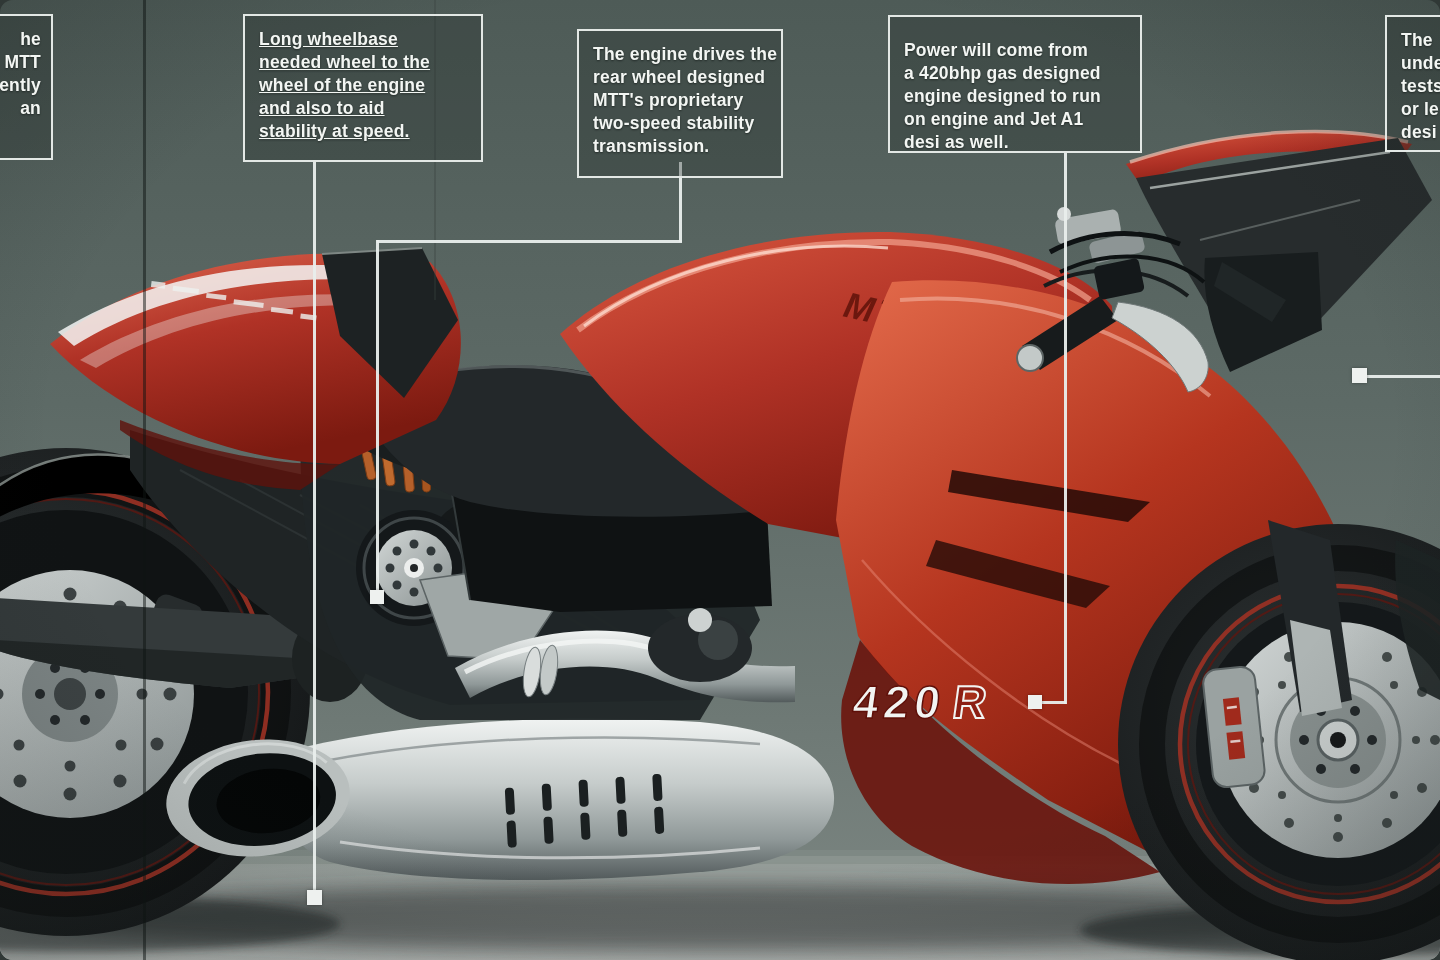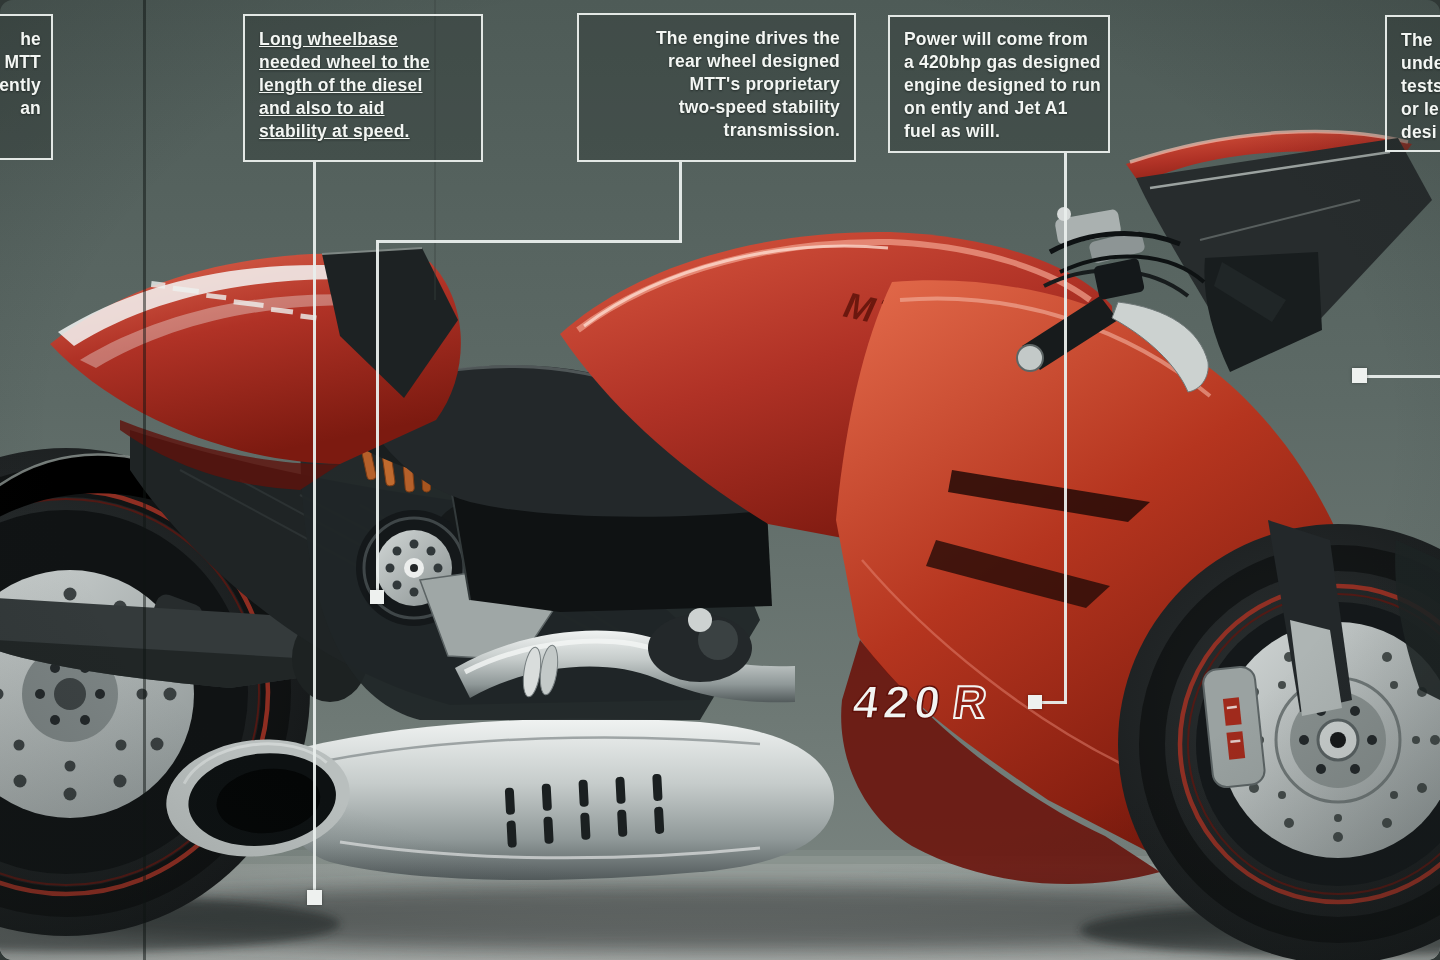--- a/index.html
+++ b/index.html
@@ -15,22 +15,22 @@
     border:2px solid #e3e8e5;
     color:#f3f6f3;
     font-weight:700;font-size:17.5px;line-height:23px;
     letter-spacing:.2px;
     padding:12px 14px;
     text-shadow:0 1px 2px rgba(10,14,13,.55);
   }
   .callout .ln{white-space:nowrap;}
   .callout-left{left:-122px;top:14px;width:175px;height:146px;text-align:right;padding-right:10px;}
   .callout-wheelbase{left:243px;top:14px;width:240px;height:148px;text-decoration:underline;}
-  .callout-transmission{left:577px;top:13px;width:279px;height:149px;text-align:right;}
-  .callout-power{left:888px;top:15px;width:222px;height:138px;padding-top:11px;}
+  .callout-transmission{left:577px;top:29px;width:206px;height:149px;}
+  .callout-power{left:888px;top:15px;width:254px;height:138px;padding-top:22px;}
   .callout-right{left:1385px;top:15px;width:160px;height:137px;}
   .connector{position:absolute;background:#e9eeec;opacity:.95;}
   .marker{position:absolute;background:#eef1ef;box-shadow:0 0 3px rgba(0,0,0,.35);}
   .seam{position:absolute;pointer-events:none;}
 </style>
 </head>
 <body>
 
 <div class="stage">
 
@@ -388,39 +388,39 @@
   <div class="callout callout-left">
     <div class="ln">he</div>
     <div class="ln">MTT</div>
     <div class="ln">ently</div>
     <div class="ln">an</div>
   </div>
 
   <div class="callout callout-wheelbase">
     <div class="ln">Long wheelbase</div>
     <div class="ln">needed wheel to the</div>
-    <div class="ln">length of the diesel</div>
+    <div class="ln">wheel of the engine</div>
     <div class="ln">and also to aid</div>
     <div class="ln">stability at speed.</div>
   </div>
 
   <div class="callout callout-transmission">
     <div class="ln">The engine drives the</div>
     <div class="ln">rear wheel designed</div>
     <div class="ln">MTT's proprietary</div>
     <div class="ln">two-speed stability</div>
     <div class="ln">transmission.</div>
   </div>
 
   <div class="callout callout-power">
     <div class="ln">Power will come from</div>
     <div class="ln">a 420bhp gas designed</div>
     <div class="ln">engine designed to run</div>
-    <div class="ln">on ently and Jet A1</div>
-    <div class="ln">fuel as will.</div>
+    <div class="ln">on engine and Jet A1</div>
+    <div class="ln">desi as well.</div>
   </div>
 
   <div class="callout callout-right">
     <div class="ln">The</div>
     <div class="ln">unde</div>
     <div class="ln">tests</div>
     <div class="ln">or le</div>
     <div class="ln">desi</div>
   </div>
 

